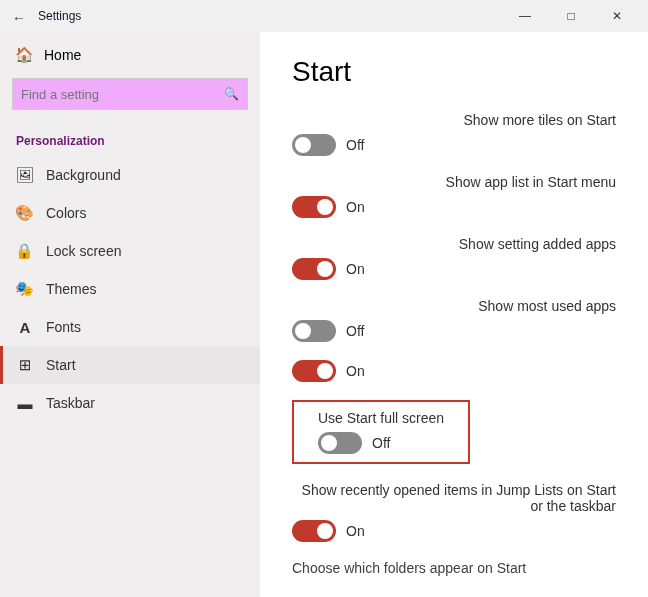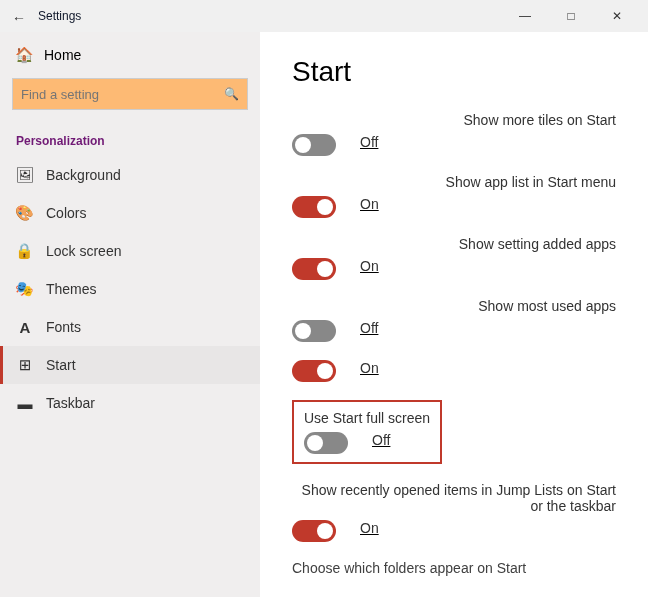--- a/index.html
+++ b/index.html
@@ -82,21 +82,21 @@
       gap: 10px;
       padding: 14px 16px;
       font-size: 14px;
       cursor: pointer;
     }
 
     .search-box {
       margin: 0 12px 16px 12px;
       display: flex;
       align-items: center;
-      background: #fdba74;
+      background: #f0abfc;
       border: 1px solid #ccc;
       height: 32px;
       padding: 0 8px;
     }
     .search-box input {
       border: none;
       outline: none;
       font-size: 13px;
       flex: 1;
       background: transparent;
@@ -156,23 +156,22 @@
 
     .setting-label {
       font-size: 14px;
       color: #333;
       margin-bottom: 6px;
       text-align: right;
     }
 
     .toggle-row {
       display: flex;
-      align-items: flex-start;
-      gap: 24px;
-      text-decoration: underline;
+      align-items: center;
+      gap: 10px;
     }
 
     .toggle {
       width: 44px;
       height: 22px;
       border-radius: 11px;
       position: relative;
       cursor: pointer;
       flex-shrink: 0;
       border: 1px solid transparent;
@@ -195,21 +194,21 @@
     .toggle.off::after { left: 2px; }
     .toggle.on::after { right: 2px; }
 
     .toggle-state-label {
       font-size: 14px;
       color: #333;
     }
 
     .highlighted-box {
       border: 2px solid #c0392b;
-      padding: 8px 10px;
+      padding: 8px 24px;
       display: inline-block;
       margin-bottom: 18px;
     }
 
     .link-text {
       color: #404040;
       font-size: 14px;
       cursor: pointer;
       margin-bottom: 18px;
       display: block;

